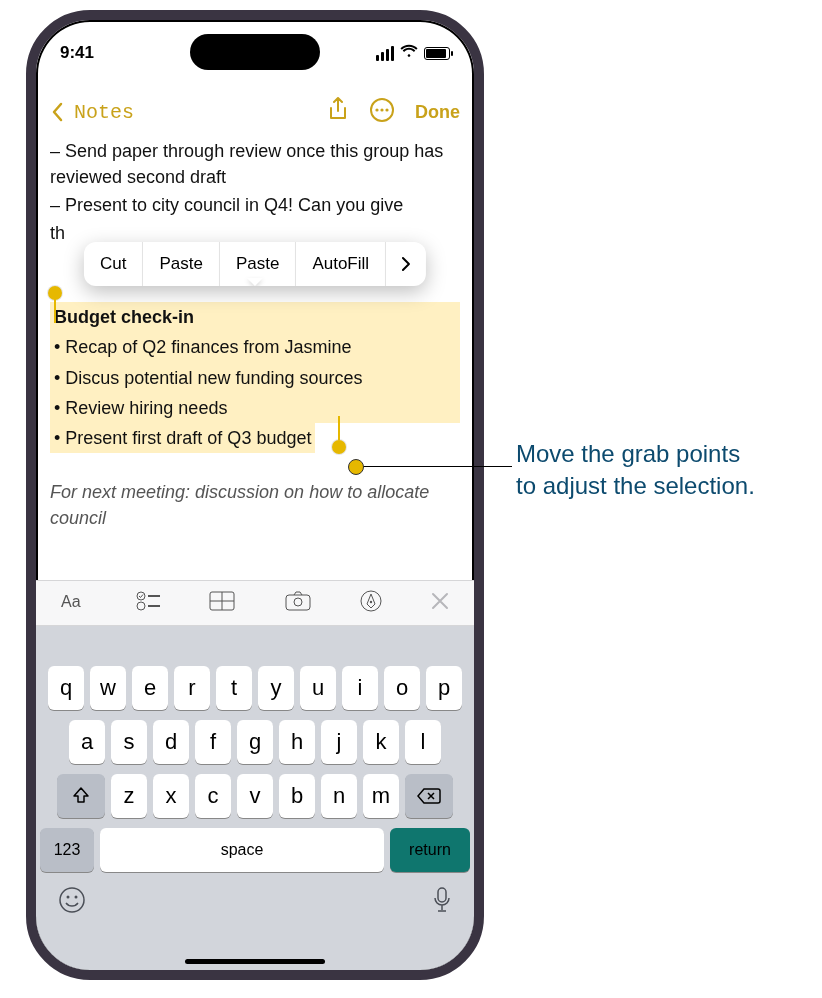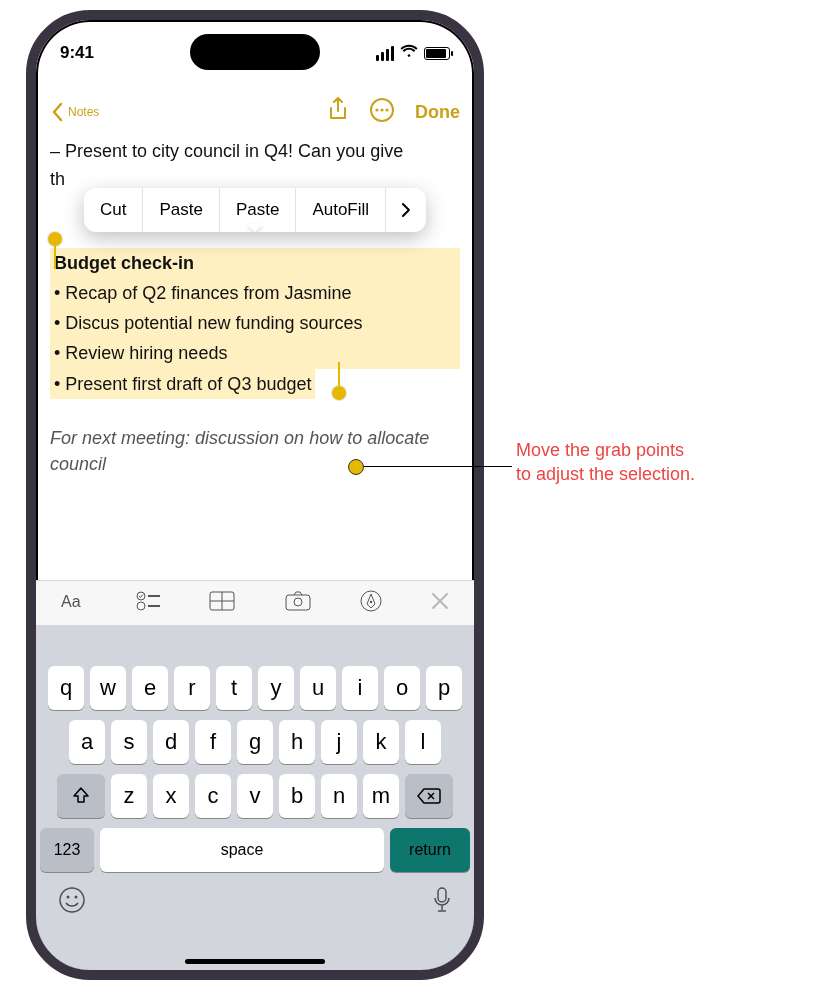--- a/index.html
+++ b/index.html
@@ -58,21 +58,21 @@
   .battery::after { content:""; position:absolute; right:-4px; top:3px; width:2px; height:5px; background:#000; border-radius:1px; }
   .battery .fill { position:absolute; left:1px; top:1px; bottom:1px; width:20px; background:#000; border-radius:1px; }
 
   
   .nav {
     position: absolute; left:0; right:0; top:70px; height:44px;
     display:flex; align-items:center; justify-content:space-between;
     padding: 0 14px;
     z-index: 5;
   }
-  .nav-left { display:flex; align-items:center; color:#c9a21a; font-size:12px; gap:4px; }
+  .nav-left { display:flex; align-items:center; color:#c9a21a; font-size:20px; gap:10px;font-family:Liberation Mono, monospace; }
   .nav-right { display:flex; align-items:center; gap:20px; color:#c9a21a; }
   .done { font-weight:600; font-size:18px; color:#c9a21a; }
   .icon-tint { color:#c9a21a; }
 
   
   .content {
     position:absolute; left:0; right:0; top:118px; bottom:0;
     padding: 0 14px;
     font-size: 18px;
     color:#111;
@@ -173,21 +173,21 @@
     color:#4b4f57;
   }
   .home-indicator {
     position:absolute; left:50%; transform:translateX(-50%); bottom:6px;
     width:140px; height:5px; background:#000; border-radius:3px;
   }
 
   
   .callout {
     position:absolute; left:516px; top:438px;
-    font-size:18px; color:#ef4444; line-height:1.35;
+    font-size:24px; color:#0c4a6e; line-height:1.35;
     width: 300px;
   }
   .callout-line {
     position:absolute; left:356px; top:466px;
     width:156px; height:1px; background:#000;
   }
   .callout-dot {
     position:absolute; left:348px; top:459px;
     width:16px; height:16px; background:#e6b800; border:1px solid #333; border-radius:50%;
     z-index:60;
@@ -239,20 +239,23 @@
             <circle cx="13" cy="13" r="1.6" fill="#c9a21a"></circle>
             <circle cx="18" cy="13" r="1.6" fill="#c9a21a"></circle>
           </svg>
       </span>
       <span class="done">Done</span>
     </div>
   </div>
 
   <div class="content">
     <div class="plain-line">
+      <span>– </span><span>Send paper through review once this group has reviewed second draft</span>
+    </div>
+    <div class="plain-line">
       <span>– </span><span>Present to city council in Q4! Can you give</span>
     </div>
     <div class="plain-line">
       <span>th</span>
     </div>
 
     <div class="selection-wrap">
       <div class="edit-menu">
         <div class="item">Cut</div>
         <div class="item">Paste</div>

